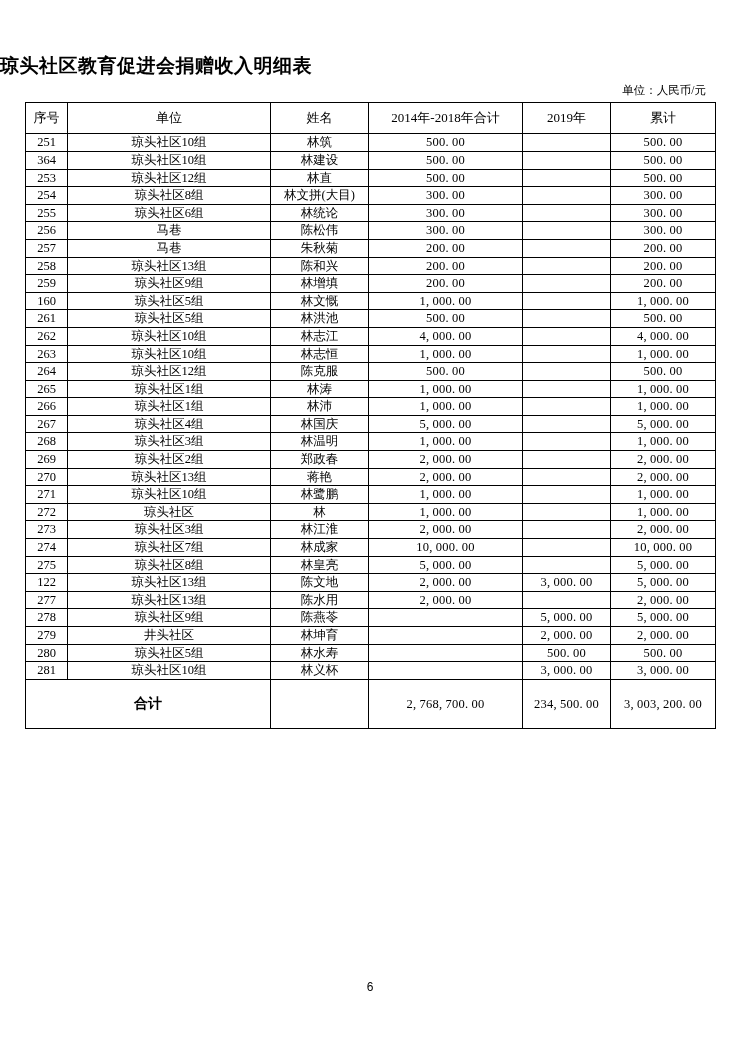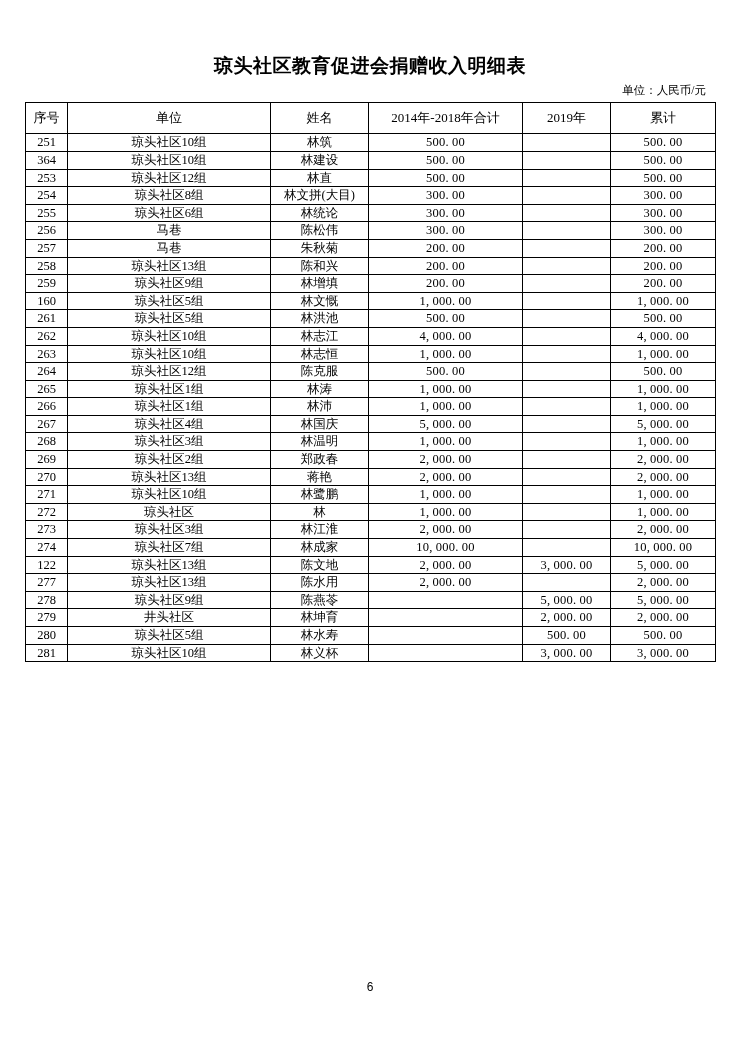--- a/index.html
+++ b/index.html
@@ -15,21 +15,21 @@
     position: relative;
     overflow: hidden;
   }
   .page {
     width: 740px;
     height: 1046px;
     position: relative;
     box-sizing: border-box;
   }
   .doc-title {
-    text-align: center;
+    text-align: left;
     font-size: 19px;
     font-weight: bold;
     letter-spacing: 0.5px;
     margin: 0;
     padding-top: 54px;
     line-height: 1.25;
   }
   .unit-note {
     text-align: right;
     font-size: 11.5px;
@@ -308,20 +308,28 @@
           </tr>
           <tr>
             <td>274</td>
             <td>琼头社区7组</td>
             <td>林成家</td>
             <td class="num">10, 000. 00</td>
             <td class="num"></td>
             <td class="num">10, 000. 00</td>
           </tr>
           <tr>
+            <td>275</td>
+            <td>琼头社区8组</td>
+            <td>林皇亮</td>
+            <td class="num">5, 000. 00</td>
+            <td class="num"></td>
+            <td class="num">5, 000. 00</td>
+          </tr>
+          <tr>
             <td>122</td>
             <td>琼头社区13组</td>
             <td>陈文地</td>
             <td class="num">2, 000. 00</td>
             <td class="num">3, 000. 00</td>
             <td class="num">5, 000. 00</td>
           </tr>
           <tr>
             <td>277</td>
             <td>琼头社区13组</td>
@@ -355,19 +363,26 @@
             <td class="num">500. 00</td>
           </tr>
           <tr>
             <td>281</td>
             <td>琼头社区10组</td>
             <td>林义杯</td>
             <td class="num"></td>
             <td class="num">3, 000. 00</td>
             <td class="num">3, 000. 00</td>
           </tr>
+          <tr class="total-row">
+            <td class="total-label" colspan="2">合计</td>
+            <td></td>
+            <td class="num">2, 768, 700. 00</td>
+            <td class="num">234, 500. 00</td>
+            <td class="num">3, 003, 200. 00</td>
+          </tr>
         </tbody>
     </table>
   </div>
 
   <div class="page-number">6</div>
 
 </div>
 
 </body></html>

